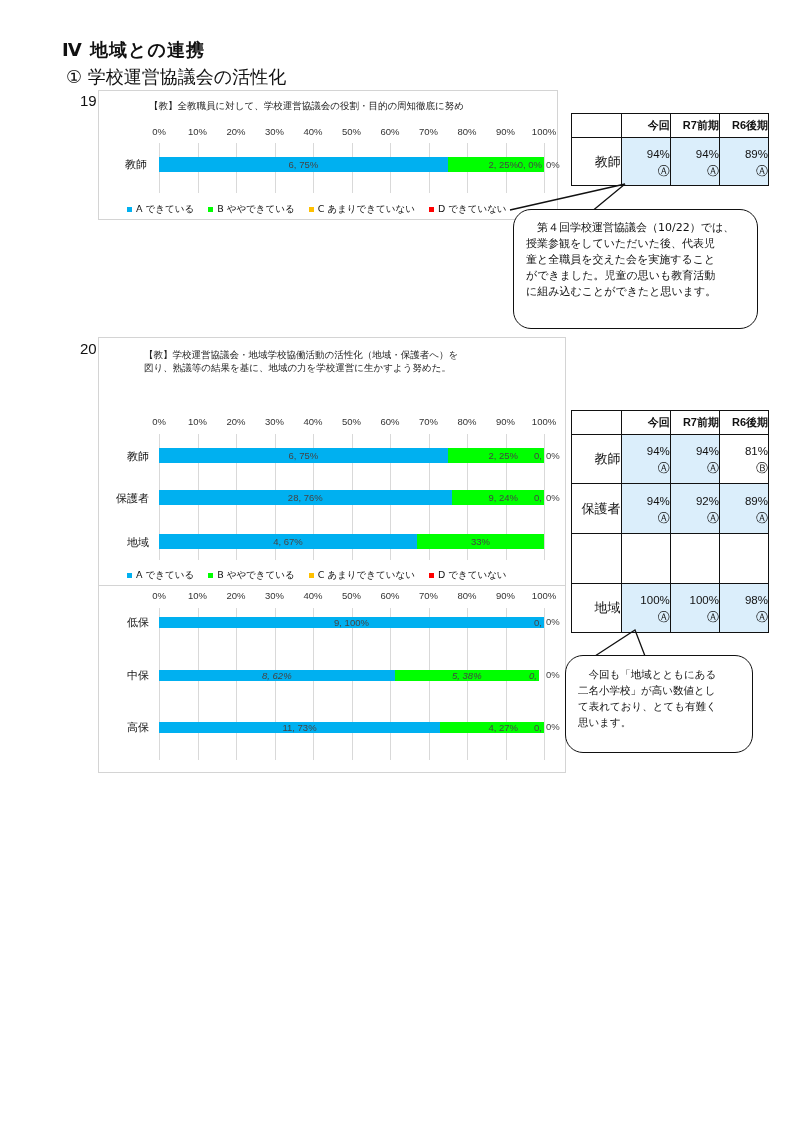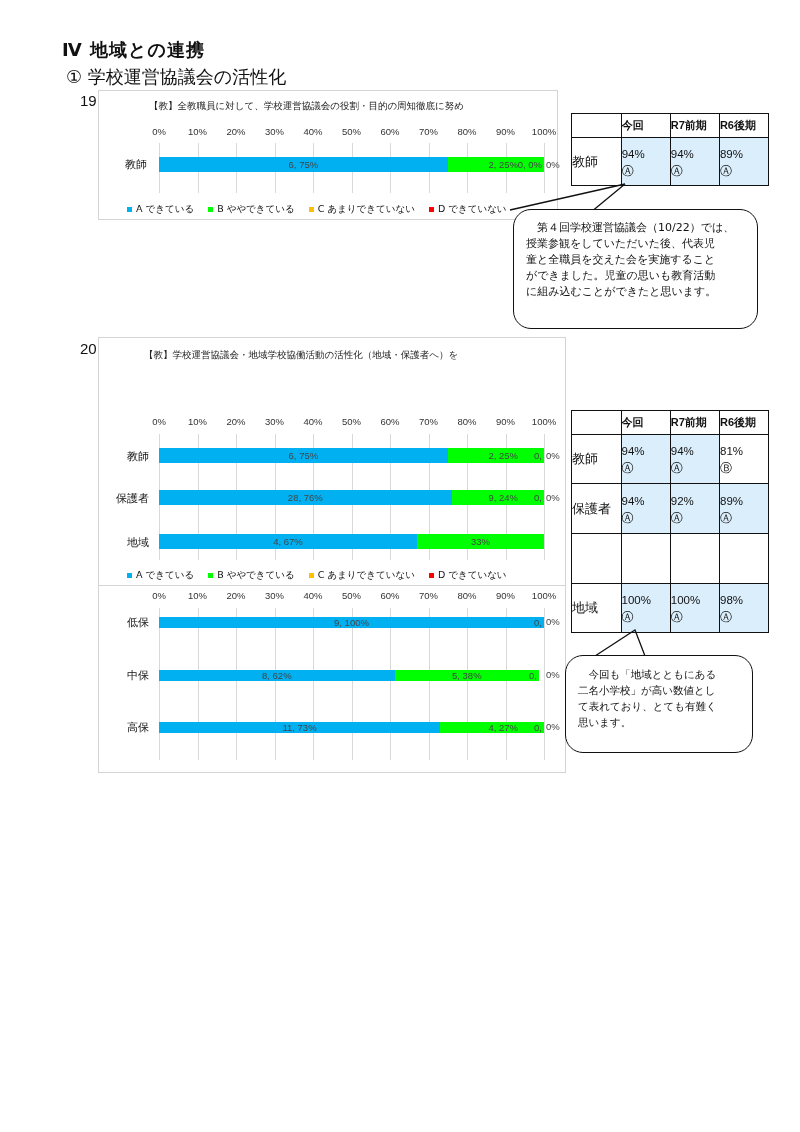--- a/index.html
+++ b/index.html
@@ -16,21 +16,21 @@
   .bar { display:flex; height:15px; }
   .seg { height:100%; display:flex; align-items:center; justify-content:center; font-size:9.5px; font-family:"Liberation Sans", sans-serif; color:#444; white-space:nowrap; overflow:visible; position:relative; }
   .seg-a { background:#00b0f0; }
   .seg-b { background:#00ff00; }
   .seg-b .lbl { position:absolute; right:26px; }
   .seg-b .zero { position:absolute; right:2px; }
   .out0 { font-size:9.5px; font-family:"Liberation Sans", sans-serif; color:#444; }
   .legend { font-size:9.5px; display:flex; gap:14px; white-space:nowrap; }
   .legend .sw { display:inline-block; width:5px; height:5px; margin-right:4px; vertical-align:middle; }
   table.score { border-collapse:collapse; position:absolute; font-size:11px; }
-  table.score td { border:1.5px solid #111; text-align:left; padding:0; }
+  table.score td { border:1.5px solid #111; text-align:right; padding:0; }
   table.score td.hl { background:#dbeefb; }
   .pct { font-family:"Liberation Sans", sans-serif; font-size:11.5px; display:block; margin-top:4px; }
   .grade { display:block; font-size:12px; margin-top:3px; }
   .rowlabel { font-size:13px; }
   .colhead { font-size:11px; font-family:"Liberation Sans", sans-serif; font-weight:bold; }
   .bubble { border:1.5px solid #111; border-radius:18px; background:#fff; font-size:11px; line-height:16px; padding:10px 12px; box-sizing:border-box; }
 </style>
 </head>
 <body>
 
@@ -126,20 +126,21 @@
   <div>童と全職員を交えた会を実施すること</div>
   <div>ができました。児童の思いも教育活動</div>
   <div>に組み込むことができたと思います。</div>
 </div>
 
 <div class="abs qnum" style="left:80px;top:340px;">20</div>
 
 <div class="abs chart-frame" style="left:98px;top:337px;width:466px;height:248px;">
   <div class="abs q-text" style="left:45px;top:10px;">
     <div>【教】学校運営協議会・地域学校協働活動の活性化（地域・保護者へ）を</div>
+    <div>図り、熟議等の結果を基に、地域の力を学校運営に生かすよう努めた。</div>
   </div>
   <div class="abs" style="left:60px;top:78px;width:385px;height:12px;">
     <span class="abs tick" style="left:0%">0%</span>
     <span class="abs tick" style="left:10%">10%</span>
     <span class="abs tick" style="left:20%">20%</span>
     <span class="abs tick" style="left:30%">30%</span>
     <span class="abs tick" style="left:40%">40%</span>
     <span class="abs tick" style="left:50%">50%</span>
     <span class="abs tick" style="left:60%">60%</span>
     <span class="abs tick" style="left:70%">70%</span>
@@ -233,21 +234,21 @@
   <div class="abs cat-label" style="left:-10px;top:29px;">低保</div>
   <div class="abs bar" style="left:60px;top:31px;width:385px;height:11px;">
     <div class="seg seg-a" style="width:100%;">
         <span>9, 100%</span>
         <span style="position:absolute;right:2px;">0,</span>
       </div>
   </div>
   <div class="abs out0" style="left:447px;top:30px;">0%</div>
 
   <div class="abs cat-label" style="left:-10px;top:82px;">中保</div>
-  <div class="abs bar" style="left:60px;top:84px;width:380px;height:11px;">
+  <div class="abs bar" style="left:60px;top:84px;width:380px;height:11px;font-style:italic;">
     <div class="seg seg-a" style="width:62%;">
         <span>8, 62%</span>
       </div>
     <div class="seg seg-b" style="width:38%;">
         <span>5, 38%</span>
         <span class="zero">0,</span>
       </div>
   </div>
   <div class="abs out0" style="left:447px;top:83px;">0%</div>
 

